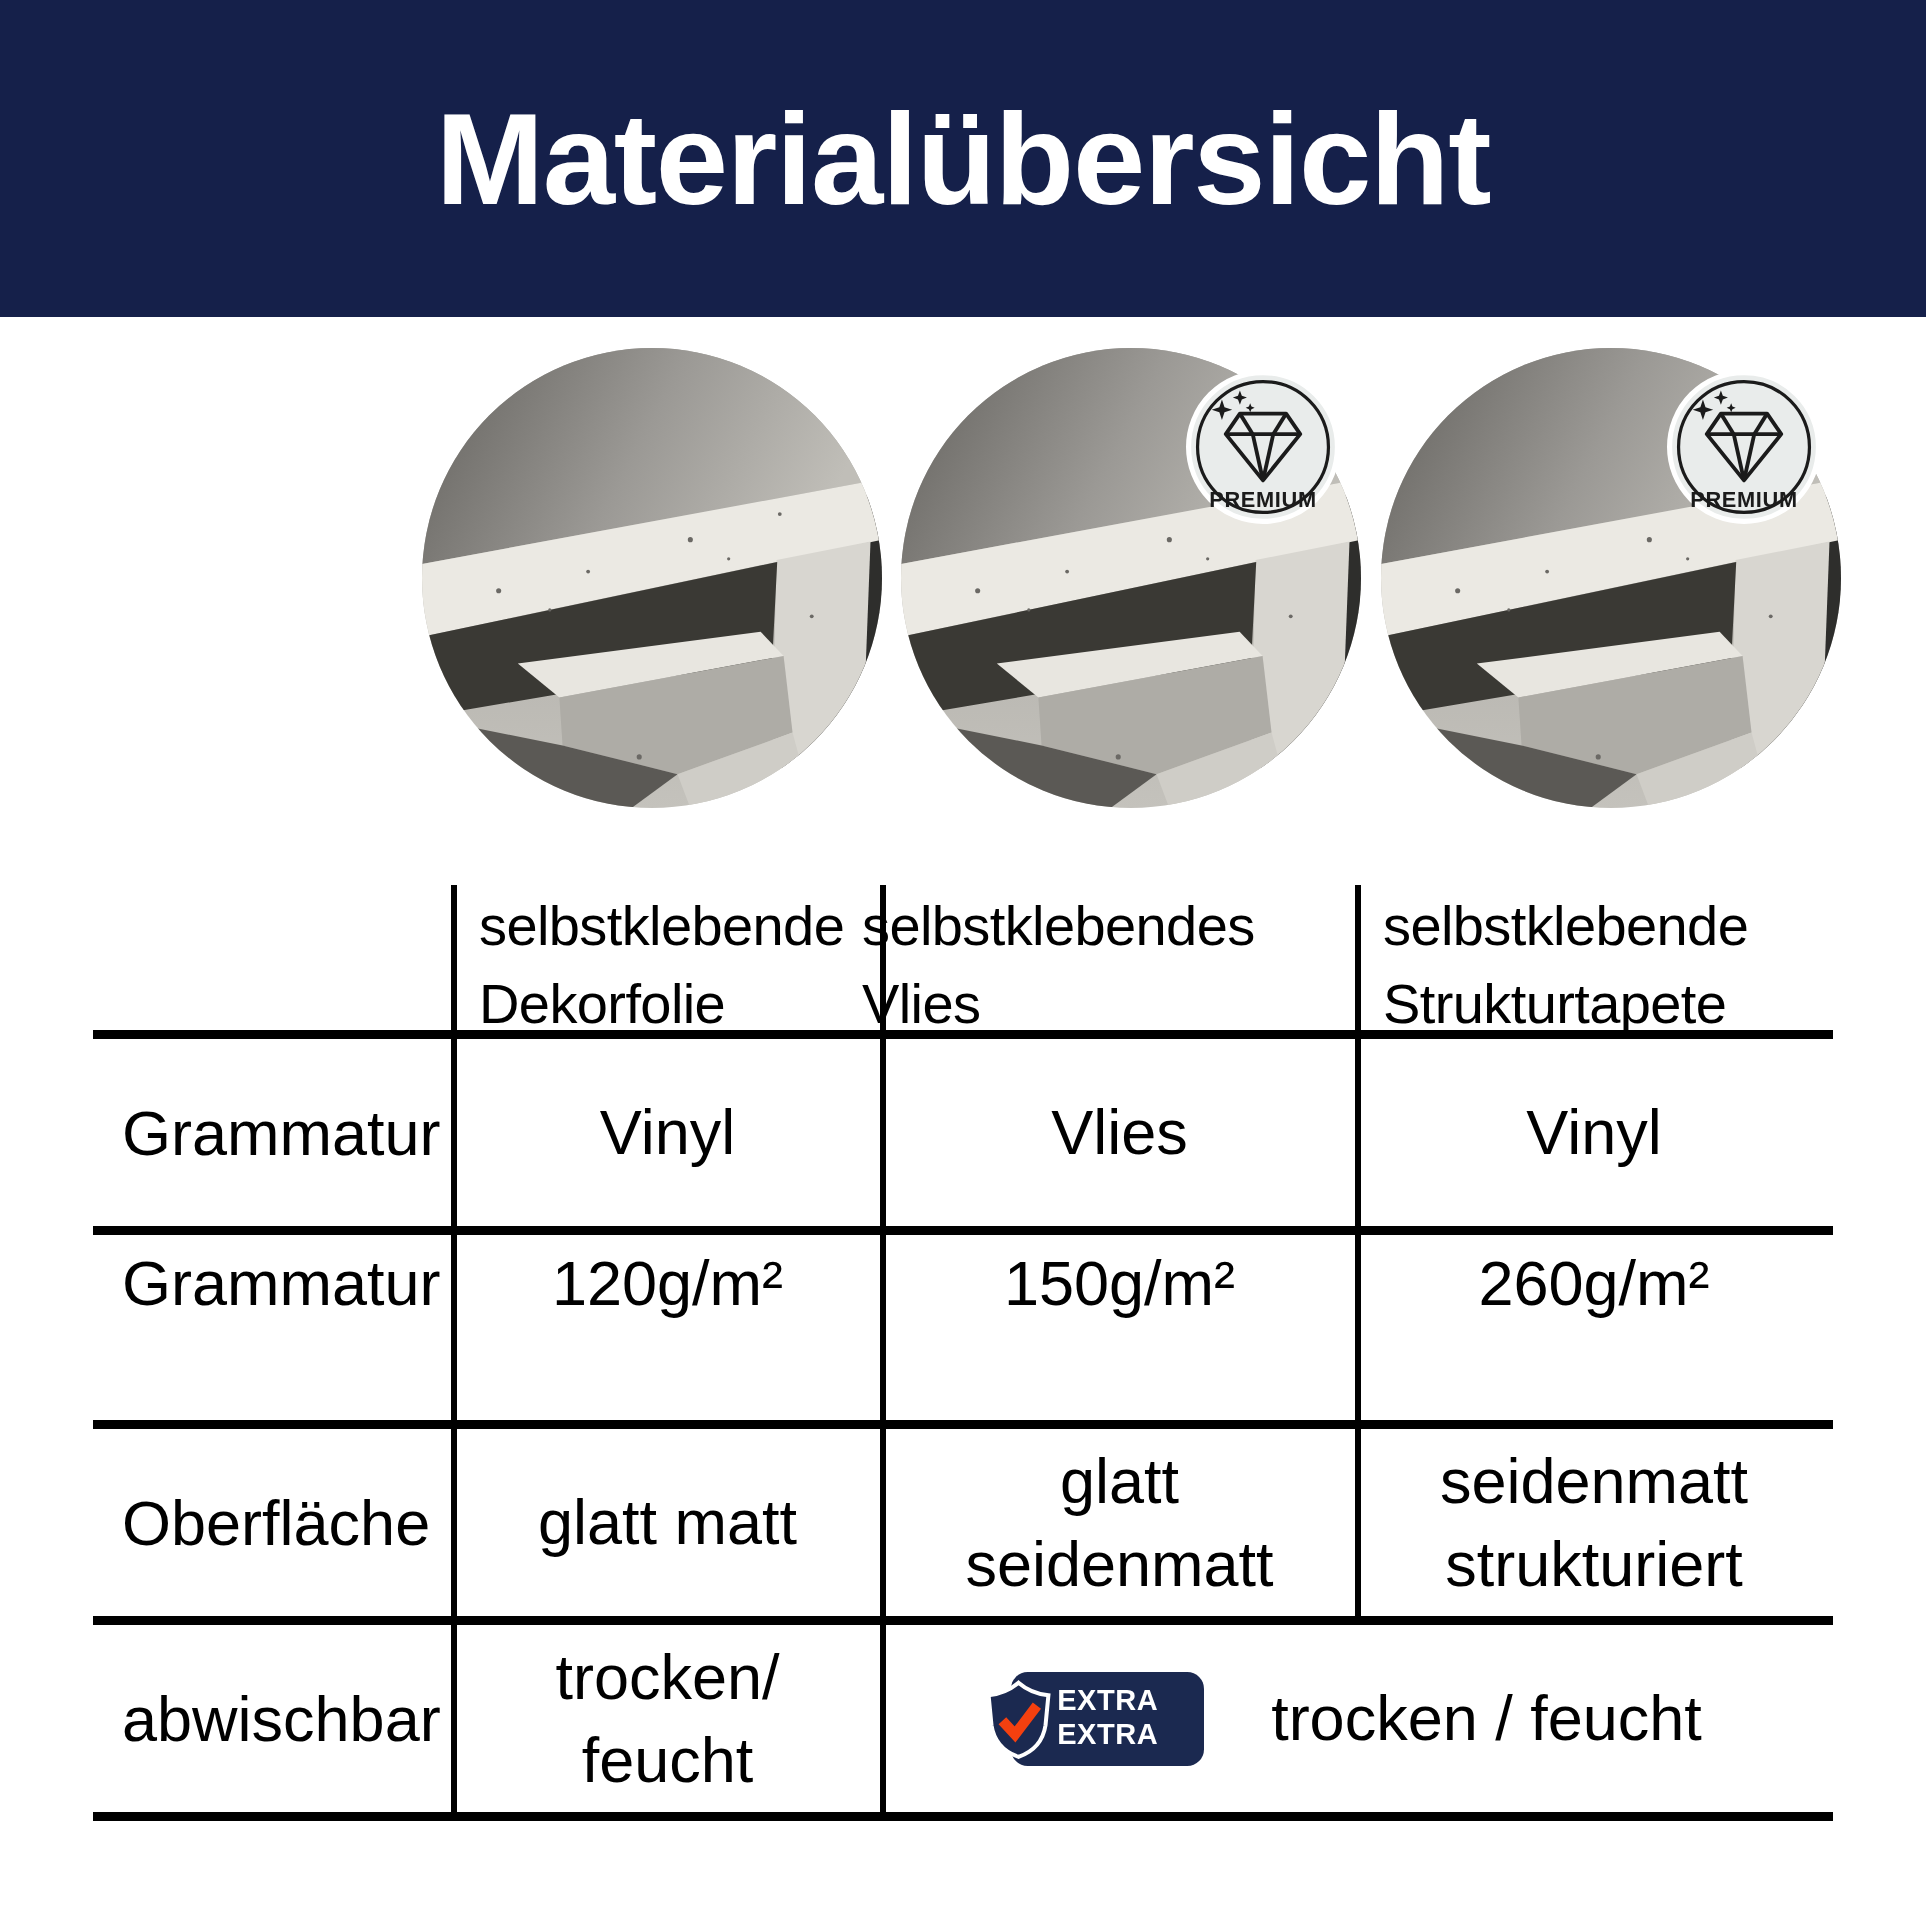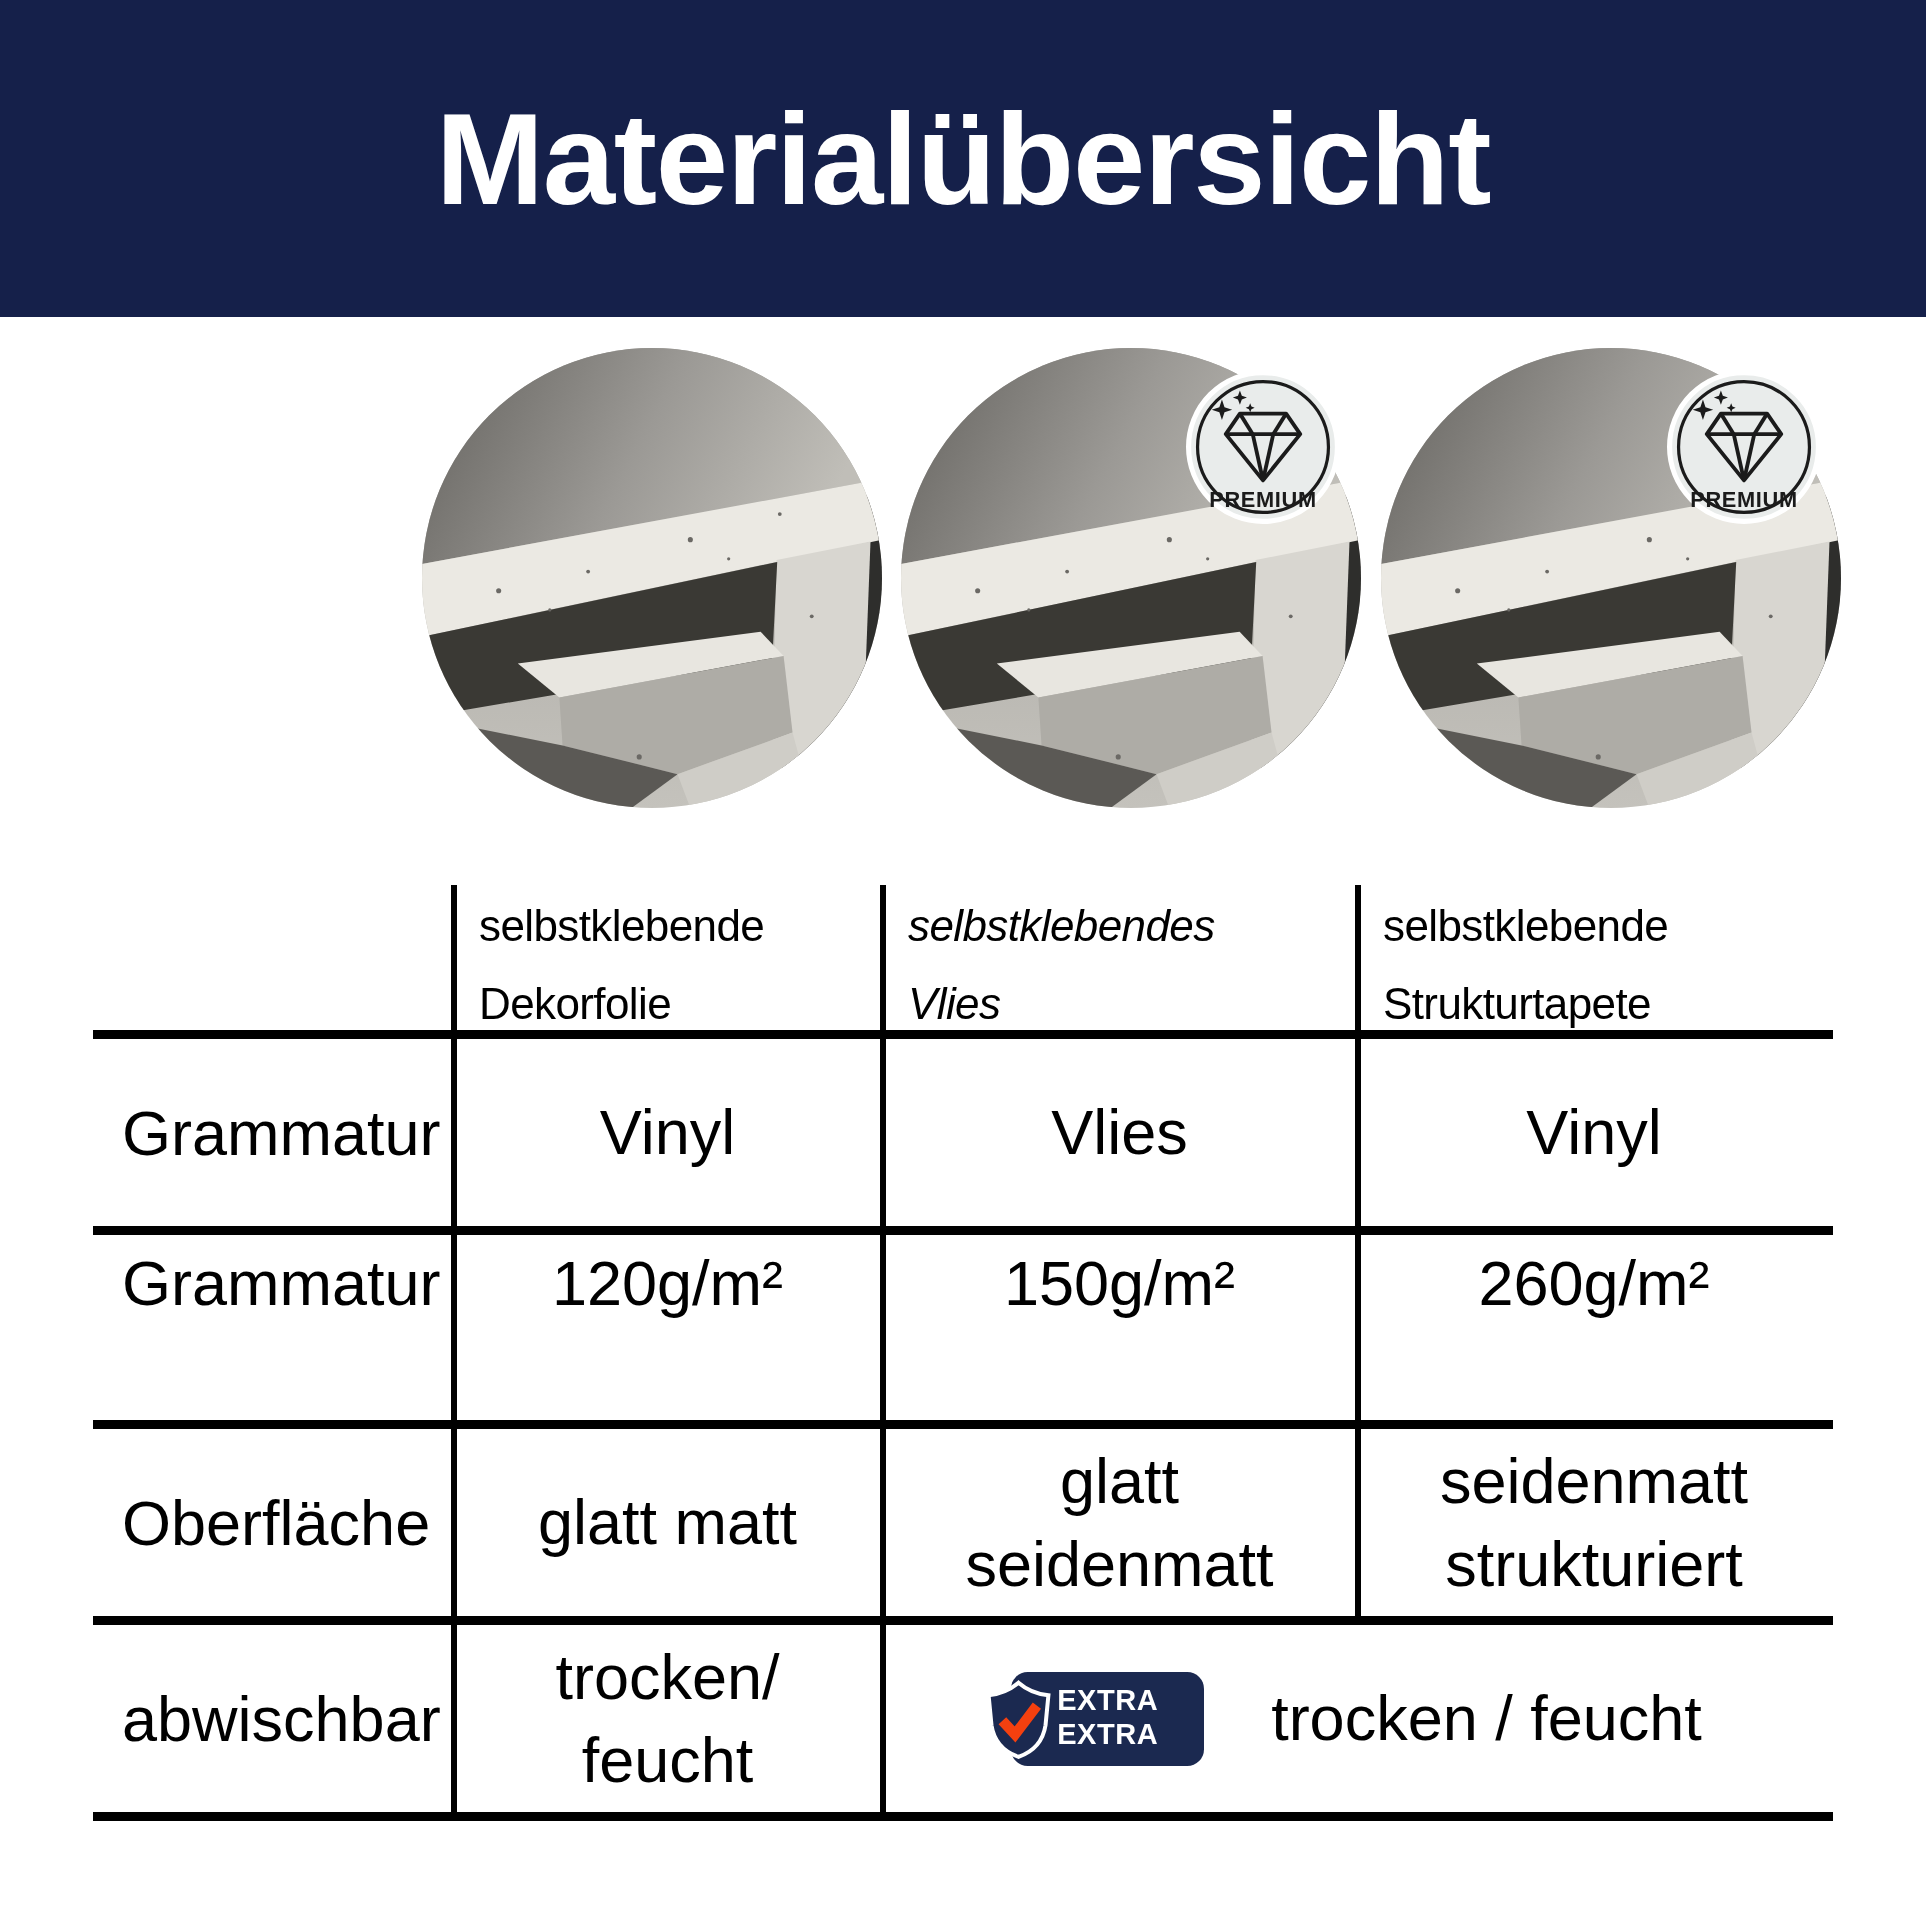--- a/index.html
+++ b/index.html
@@ -27,23 +27,23 @@
   .p2{left:1186px;} .p3{left:1667px;}
   
   .hline{position:absolute;left:93px;width:1740px;height:9px;background:#000;}
   .vline{position:absolute;width:5.8px;background:#000;top:885px;}
   .h1{top:1030px;}.h2{top:1226px;}.h3{top:1420px;}.h4{top:1616px;}.h5{top:1812px;}
   .v1{left:451px;height:936px;}
   .v2{left:880px;height:936px;}
   .v3{left:1355px;height:740px;}
   
   .colhead{
-    position:absolute;top:887px;font-size:44px;line-height:78px;letter-spacing:-0.6px;white-space:nowrap;
-  }
-  .ch1{left:479px;} .ch2{left:908px;font-style:italic;} .ch3{left:1383px;}
+    position:absolute;top:887px;font-size:56px;line-height:78px;letter-spacing:-0.6px;white-space:nowrap;
+  }
+  .ch1{left:479px;} .ch2{left:862px;} .ch3{left:1383px;}
   .rowlabel{
     position:absolute;left:122px;width:321px;font-size:63px;display:flex;align-items:center;white-space:nowrap;
   }
   .cell{
     position:absolute;display:flex;align-items:center;justify-content:center;text-align:center;
     font-size:63px;line-height:83px;
   }
   .rA{top:1039px;height:187px;} 
   .rB{top:1191px;height:184px;} 
   .rC{top:1429px;height:187px;} 

